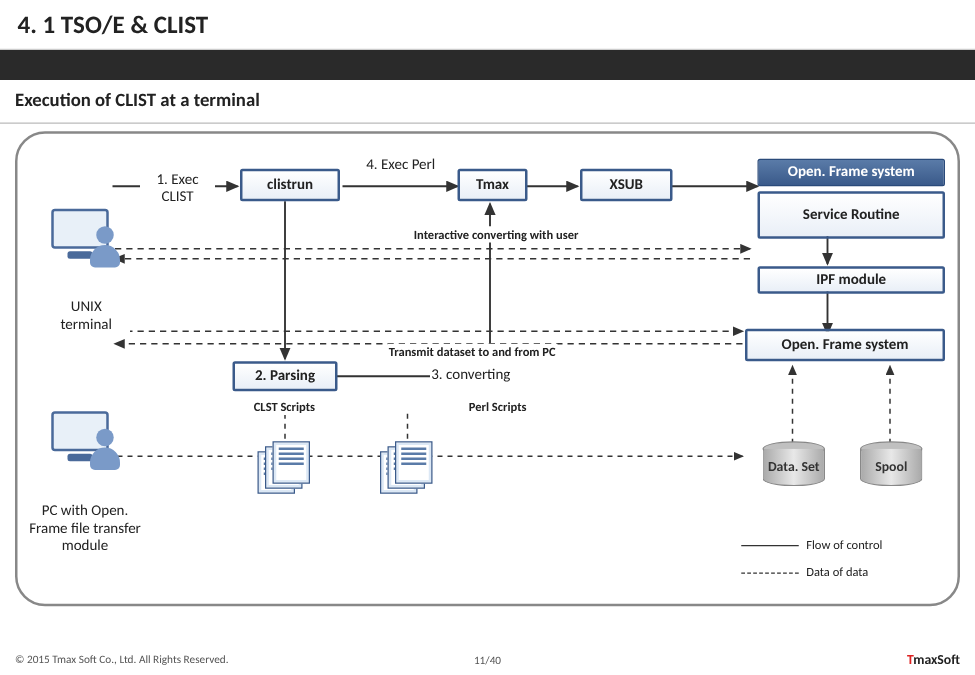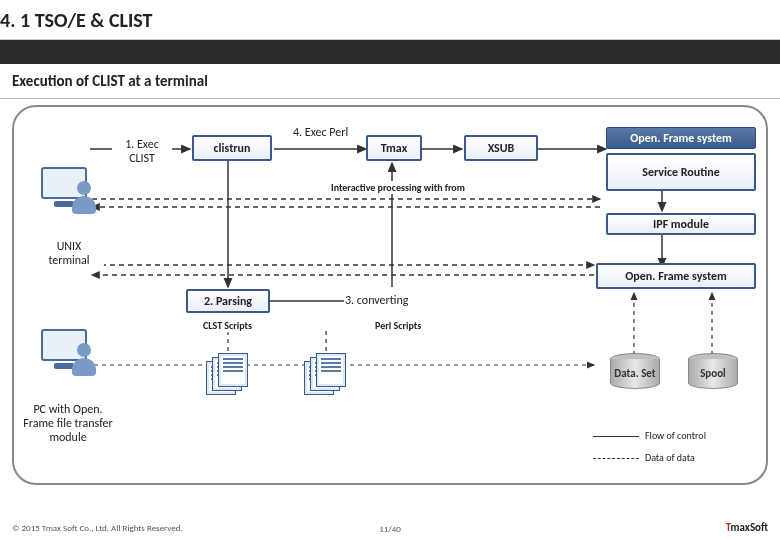--- a/index.html
+++ b/index.html
@@ -1,17 +1,17 @@
 <!DOCTYPE html>
 <html><head>
 <meta charset="utf-8">
 <style>
 *{box-sizing:border-box;margin:0;padding:0;font-family:Calibri,Arial,sans-serif}
 body{width:780px;height:540px;background:#fff;position:relative;overflow:hidden}
-.header{height:40px;display:flex;align-items:center;padding-left:0;border-bottom:1px solid #ccc}
+.header{height:40px;display:flex;align-items:center;padding-left:14px;border-bottom:1px solid #ccc}
 .header h1{font-size:20px;font-weight:bold;color:#222}
 .darkbar{height:24px;background:#2a2a2a}
 .subtitle{padding:8px 12px;font-size:15px;font-weight:bold;color:#222;border-bottom:1px solid #bbb}
 .canvas{position:relative;width:756px;height:380px;margin:6px 12px 0;border:2px solid #888;border-radius:24px;background:#fff}
 .footer{position:absolute;bottom:6px;left:12px;right:12px;display:flex;justify-content:space-between;align-items:center;font-size:9px;color:#555}
 .page{position:absolute;left:50%;transform:translateX(-50%);bottom:6px;font-size:9px;color:#555}
 .logo{color:#d22;font-weight:bold;font-size:11px}
 .logo .t{color:#d22}.logo .max{color:#222}
 .box{position:absolute;border:2px solid #3a5a8a;background:linear-gradient(#fff,#e9eff7);border-radius:2px;display:flex;align-items:center;justify-content:center;font-size:12px;font-weight:bold;color:#222;text-align:center;padding:2px 4px}
 .boxdark{background:linear-gradient(#5a7ba8,#3a5a8a);color:#fff;border:1px solid #2a4a7a}
@@ -94,21 +94,22 @@
       <div class="base"></div>
     <div class="person">
         <div class="head"></div>
         <div class="body"></div>
       </div>
   </div>
   <div class="lbl" style="left:6px;top:296px;width:96px;text-align:center;white-space:normal;line-height:1.15">PC with Open. Frame file transfer module</div>
 
   <div class="lbl" style="left:98px;top:30px;width:60px;white-space:normal;text-align:center">1. Exec CLIST</div>
   <div class="lbl" style="left:278px;top:18px">4. Exec Perl</div>
-  <div class="lbl lblsm" style="left:316px;top:74px;font-weight:bold">Interactive processing with from</div>
+  <div class="lbl lblsm" style="left:316px;top:74px;font-weight:bold">Interactive converting with user</div>
+  <div class="lbl lblsm" style="left:296px;top:168px;font-weight:bold">Transmit dataset to and from PC</div>
 
   <div class="box" style="left:178px;top:28px;width:80px;height:26px">clistrun</div>
   <div class="box" style="left:352px;top:28px;width:56px;height:26px">Tmax</div>
   <div class="box" style="left:450px;top:28px;width:74px;height:26px">XSUB</div>
   <div class="box" style="left:172px;top:182px;width:84px;height:24px">2. Parsing</div>
   <div class="lbl" style="left:330px;top:186px">3. converting</div>
 
   <div class="box boxdark" style="left:592px;top:20px;width:150px;height:22px">Open. Frame system</div>
   <div class="box" style="left:592px;top:46px;width:150px;height:38px">Service Routine</div>
   <div class="box" style="left:592px;top:106px;width:150px;height:22px">IPF module</div>

